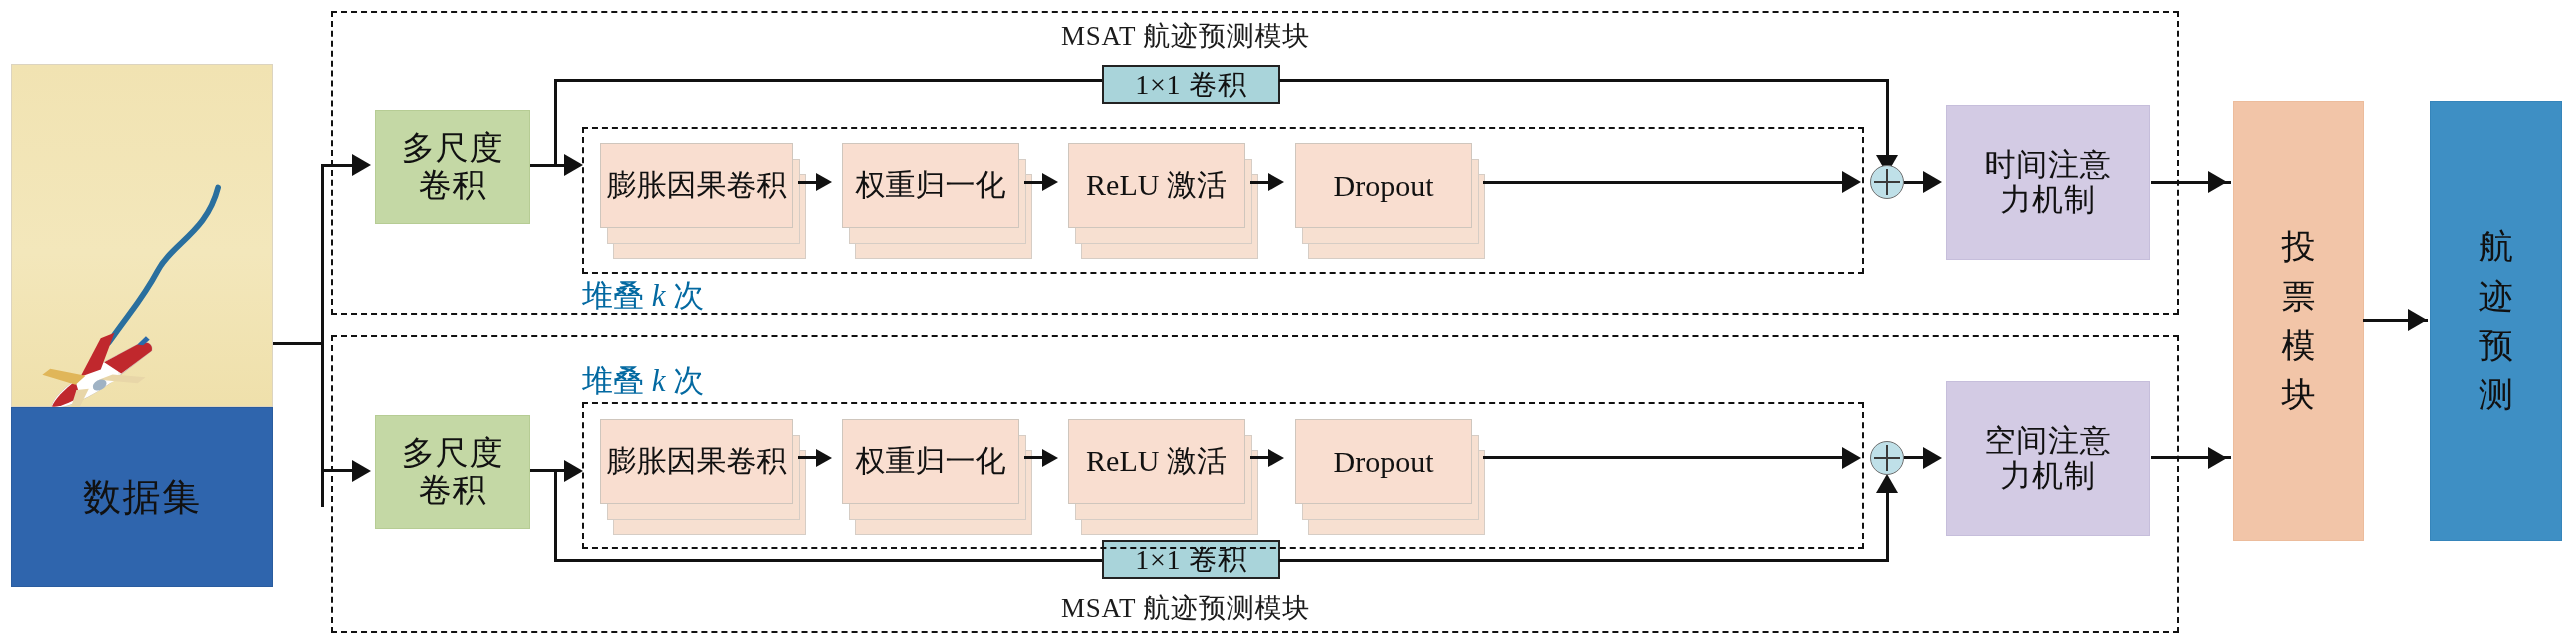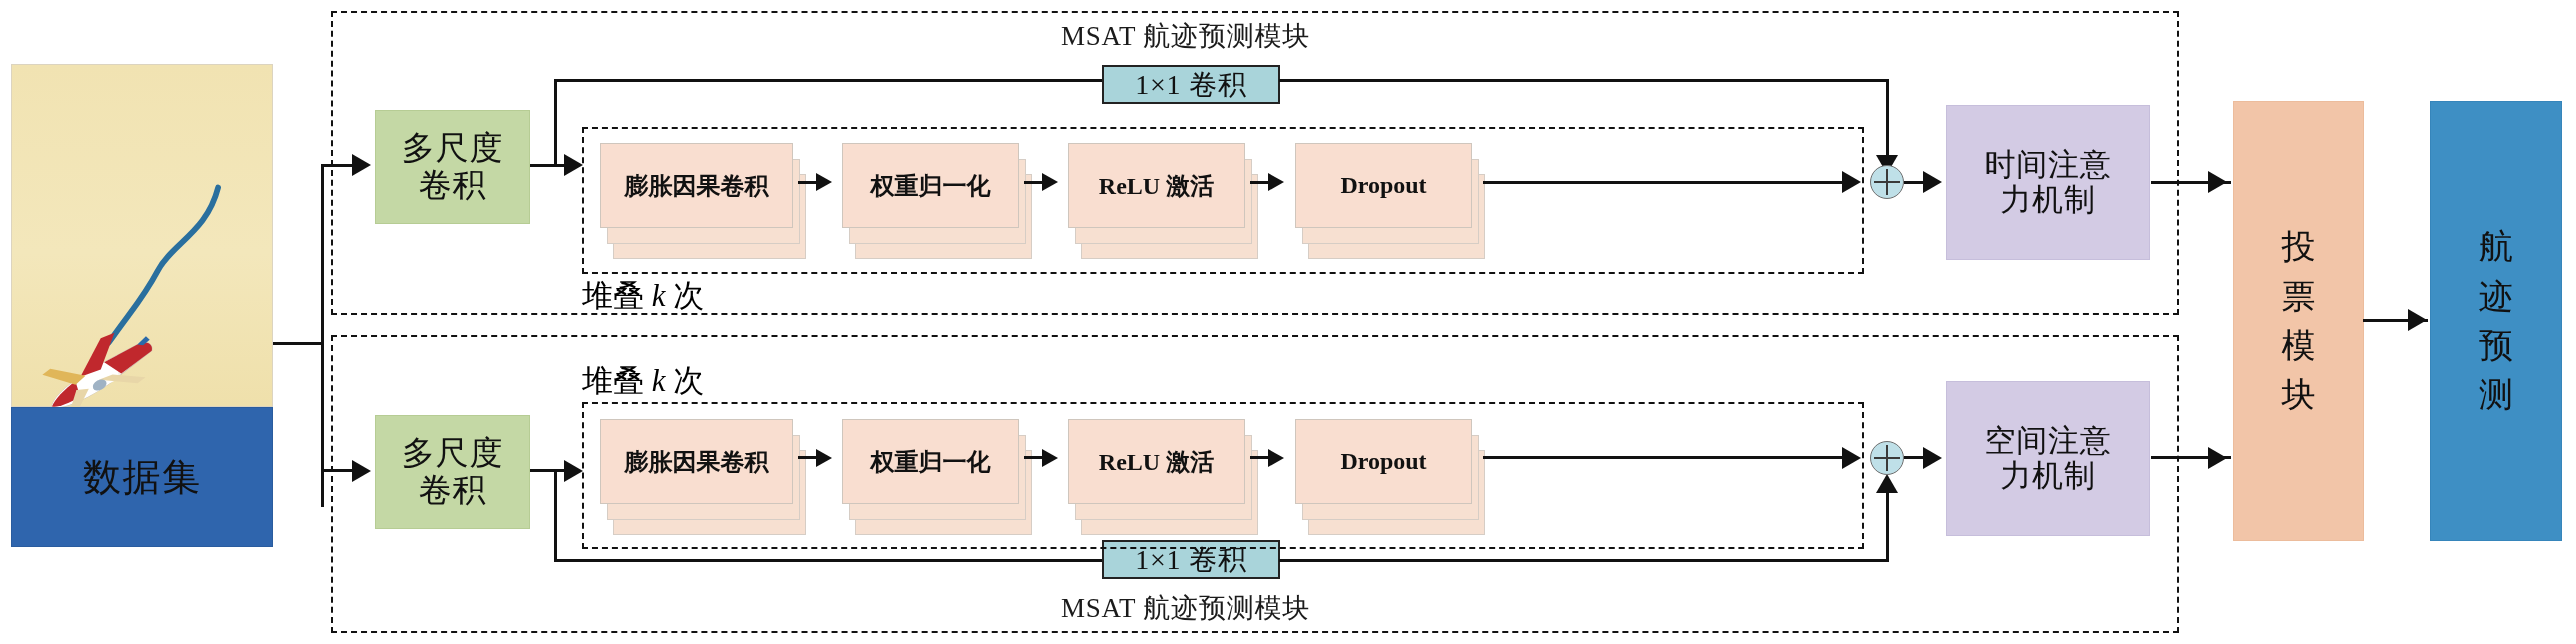--- a/index.html
+++ b/index.html
@@ -6,21 +6,21 @@
   body{font-family:"Liberation Serif","DejaVu Serif",serif;}
   #stage{position:relative;width:2576px;height:644px;background:#fff;overflow:hidden;}
 
   
   .abs{position:absolute;box-sizing:border-box;}
 
   
   #dataset-col{left:11.4px;top:64px;width:262px;height:523px;}
   #dataset-photo{left:0;top:0;width:262px;height:343px;background:#f0e2b0;border:0.8px solid #dcd4c0;}
   #dataset-photo .sky{position:absolute;inset:0;background:linear-gradient(180deg,#f1e3b2 0%,#f3e7bb 55%,#efe0ab 100%);}
-  #dataset-label{left:0;top:343px;width:262px;height:140px;background:#2f65ad;border:0.8px solid #2a5c9e;
+  #dataset-label{left:0;top:343px;width:262px;height:180px;background:#2f65ad;border:0.8px solid #2a5c9e;
                  display:flex;align-items:center;justify-content:center;}
   #dataset-label span{font-size:38px;color:#111;letter-spacing:1.6px;}
 
   
   .module-box{border:2.5px dashed #111;background:transparent;}
   #msat-box{left:331px;top:11.4px;width:1848px;height:304px;}
   #mtat-box{left:331px;top:335px;width:1848px;height:298px;}
 
   .module-title{font-size:27px;color:#1b1b1b;white-space:nowrap;letter-spacing:0.8px;}
 
@@ -31,41 +31,41 @@
   .green{background:#c4d8a5;border:0.8px solid #b6cc94;color:#111;font-size:33px;letter-spacing:0.8px;}
   .lav{background:#d3cbe4;border:0.8px solid #c6bedb;color:#111;font-size:31px;letter-spacing:0.8px;}
   .salmon{background:#f2c5a8;border:0.8px solid #ecbc9c;color:#111;font-size:34px;}
   .blue{background:#3e8fc4;border:0.8px solid #3685bb;color:#111;font-size:34px;}
   .teal{background:#a9d4da;border:2.5px solid #222;color:#111;font-size:28px;letter-spacing:0.8px;}
 
   
   .card{position:absolute;}
   .card .l3,.card .l2{position:absolute;background:#f7e0d1;border:0.8px solid #d6cdc5;}
   .card .l1{position:absolute;background:#f9ded0;border:0.8px solid #cfc6bd;
-            display:flex;align-items:center;justify-content:center;font-size:24px;color:#111;white-space:nowrap;font-weight:bold;}
+            display:flex;align-items:center;justify-content:center;font-size:30px;color:#111;white-space:nowrap;}
 
   
   .ln{position:absolute;background:#111;}
   .hl{height:3.3px;}
   .vl{width:3.3px;}
   .arrow-r{position:absolute;width:0;height:0;border-top:11.4px solid transparent;border-bottom:11.4px solid transparent;border-left:19.6px solid #111;}
   .arrow-d{position:absolute;width:0;height:0;border-left:11.4px solid transparent;border-right:11.4px solid transparent;border-top:19.6px solid #111;}
   .arrow-u{position:absolute;width:0;height:0;border-left:11.4px solid transparent;border-right:11.4px solid transparent;border-bottom:19.6px solid #111;}
   .small-arrow-r{position:absolute;width:0;height:0;border-top:9px solid transparent;border-bottom:9px solid transparent;border-left:16.4px solid #111;}
 
   
   .stack-box{border:2.5px dashed #111;}
 
   
   .cplus{position:absolute;width:34px;height:34px;border-radius:50%;background:#bfe0e8;border:1.6px solid #6e6e6e;}
   .cplus:before,.cplus:after{content:"";position:absolute;background:#3a3a3a;}
   .cplus:before{left:50%;top:2.5px;width:2.5px;height:26px;margin-left:-1.2px;}
   .cplus:after{top:50%;left:2.5px;height:2.5px;width:26px;margin-top:-1.2px;}
 
-  .stack-label{position:absolute;font-size:31px;color:#000000;white-space:nowrap;}
+  .stack-label{position:absolute;font-size:31px;color:#0369a1;white-space:nowrap;}
   .stack-label i{font-family:"Liberation Serif",serif;font-style:italic;}
 </style>
 </head>
 <body>
 
 <div id="stage">
 
   <div class="abs" id="dataset-col">
     <div class="abs" id="dataset-photo">
       <div class="sky"></div>

